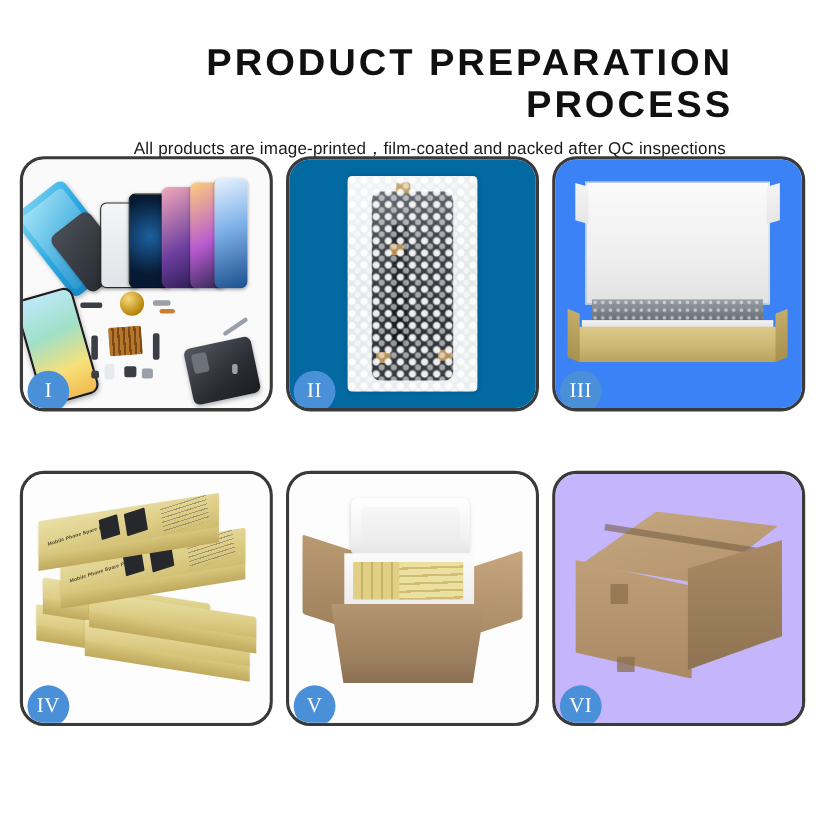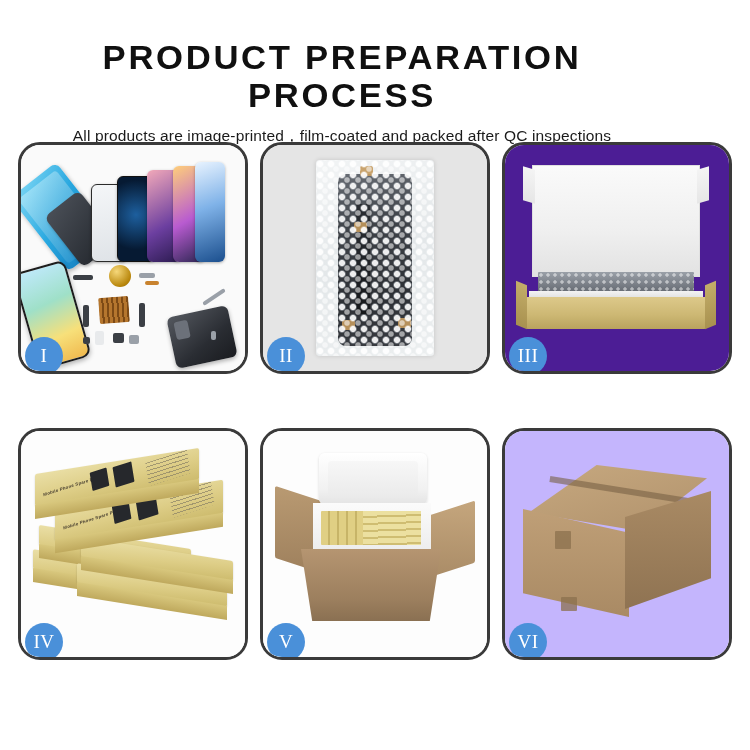--- a/index.html
+++ b/index.html
@@ -3,21 +3,21 @@
 <meta charset="utf-8">
 <style>
   * { margin:0; padding:0; box-sizing:border-box; }
   body {
     width:750px; height:750px;
     background:#ffffff;
     font-family:"Liberation Sans", sans-serif;
     overflow:hidden;
     position:relative;
   }
-  .header { width:660px; padding-top:38px; text-align:center;padding-left:24px; }
+  .header { width:660px; padding-top:38px; text-align:right;padding-left:24px; }
   .title {
     font-size:34px; font-weight:700; color:#101010;
     letter-spacing:2.6px; line-height:38px;
     font-family:"Liberation Sans", sans-serif;
     transform:scaleX(1.02); transform-origin:center;
   }
   .subtitle {
     font-size:15.5px; color:#1a1a1a; letter-spacing:0.15px;
     margin-top:12px; line-height:20px; font-weight:400;
   }
@@ -100,21 +100,21 @@
   .coin{
     position:absolute; left:88px; top:120px; width:22px; height:22px; border-radius:50%;
     background:radial-gradient(circle at 35% 30%,#f6d87a,#b8860b 70%,#8a6508);
   }
   .prt{position:absolute;background:#3b3f45;border-radius:2px;}
   .prt.lt{background:#9aa0a8;}
   .prt.cu{background:#c8822e;}
   .prt.wh{background:#e8eaec;}
 
   
-  .p2 { background:#e5e5e5; }
+  .p2 { background:#0369a1; }
   .bubblebag{
     position:absolute; left:50%; top:50%; transform:translate(-50%,-50%);
     width:118px; height:196px; border-radius:4px;
     background:linear-gradient(160deg,#f2f4f5,#e3e7e9 50%,#eceff0);
     box-shadow:0 0 5px rgba(0,0,0,.14);
     overflow:hidden;
   }
   .bubblebag .inner-part{
     position:absolute; left:22px; top:14px; width:74px; height:172px;
     border-radius:8px;
@@ -132,21 +132,21 @@
     background-size:11px 11px;
     mix-blend-mode:screen; opacity:.95;
   }
   .bubbles2{
     position:absolute; inset:0;
     background-image:radial-gradient(circle at 4px 4px, rgba(255,255,255,.55) 2.2px, transparent 3.4px);
     background-size:11px 11px; background-position:5px 5px;
   }
 
   
-  .p3 { background:#4c1d95; }
+  .p3 { background:#3b82f6; }
   .box3-lid{
     position:absolute; left:27px; top:20px; width:168px; height:112px;
     background:linear-gradient(180deg,#fafafa,#efefef 60%,#e2e2e2);
     border:1px solid #e0e0e0;
   }
   .box3-lid:before{content:"";position:absolute;left:-10px;top:2px;width:12px;height:34px;
     background:linear-gradient(180deg,#f4f4f4,#e6e6e6);transform:skewY(16deg);}
   .box3-lid:after{content:"";position:absolute;right:-10px;top:2px;width:12px;height:34px;
     background:linear-gradient(180deg,#f4f4f4,#e6e6e6);transform:skewY(-16deg);}
   .foam3{

